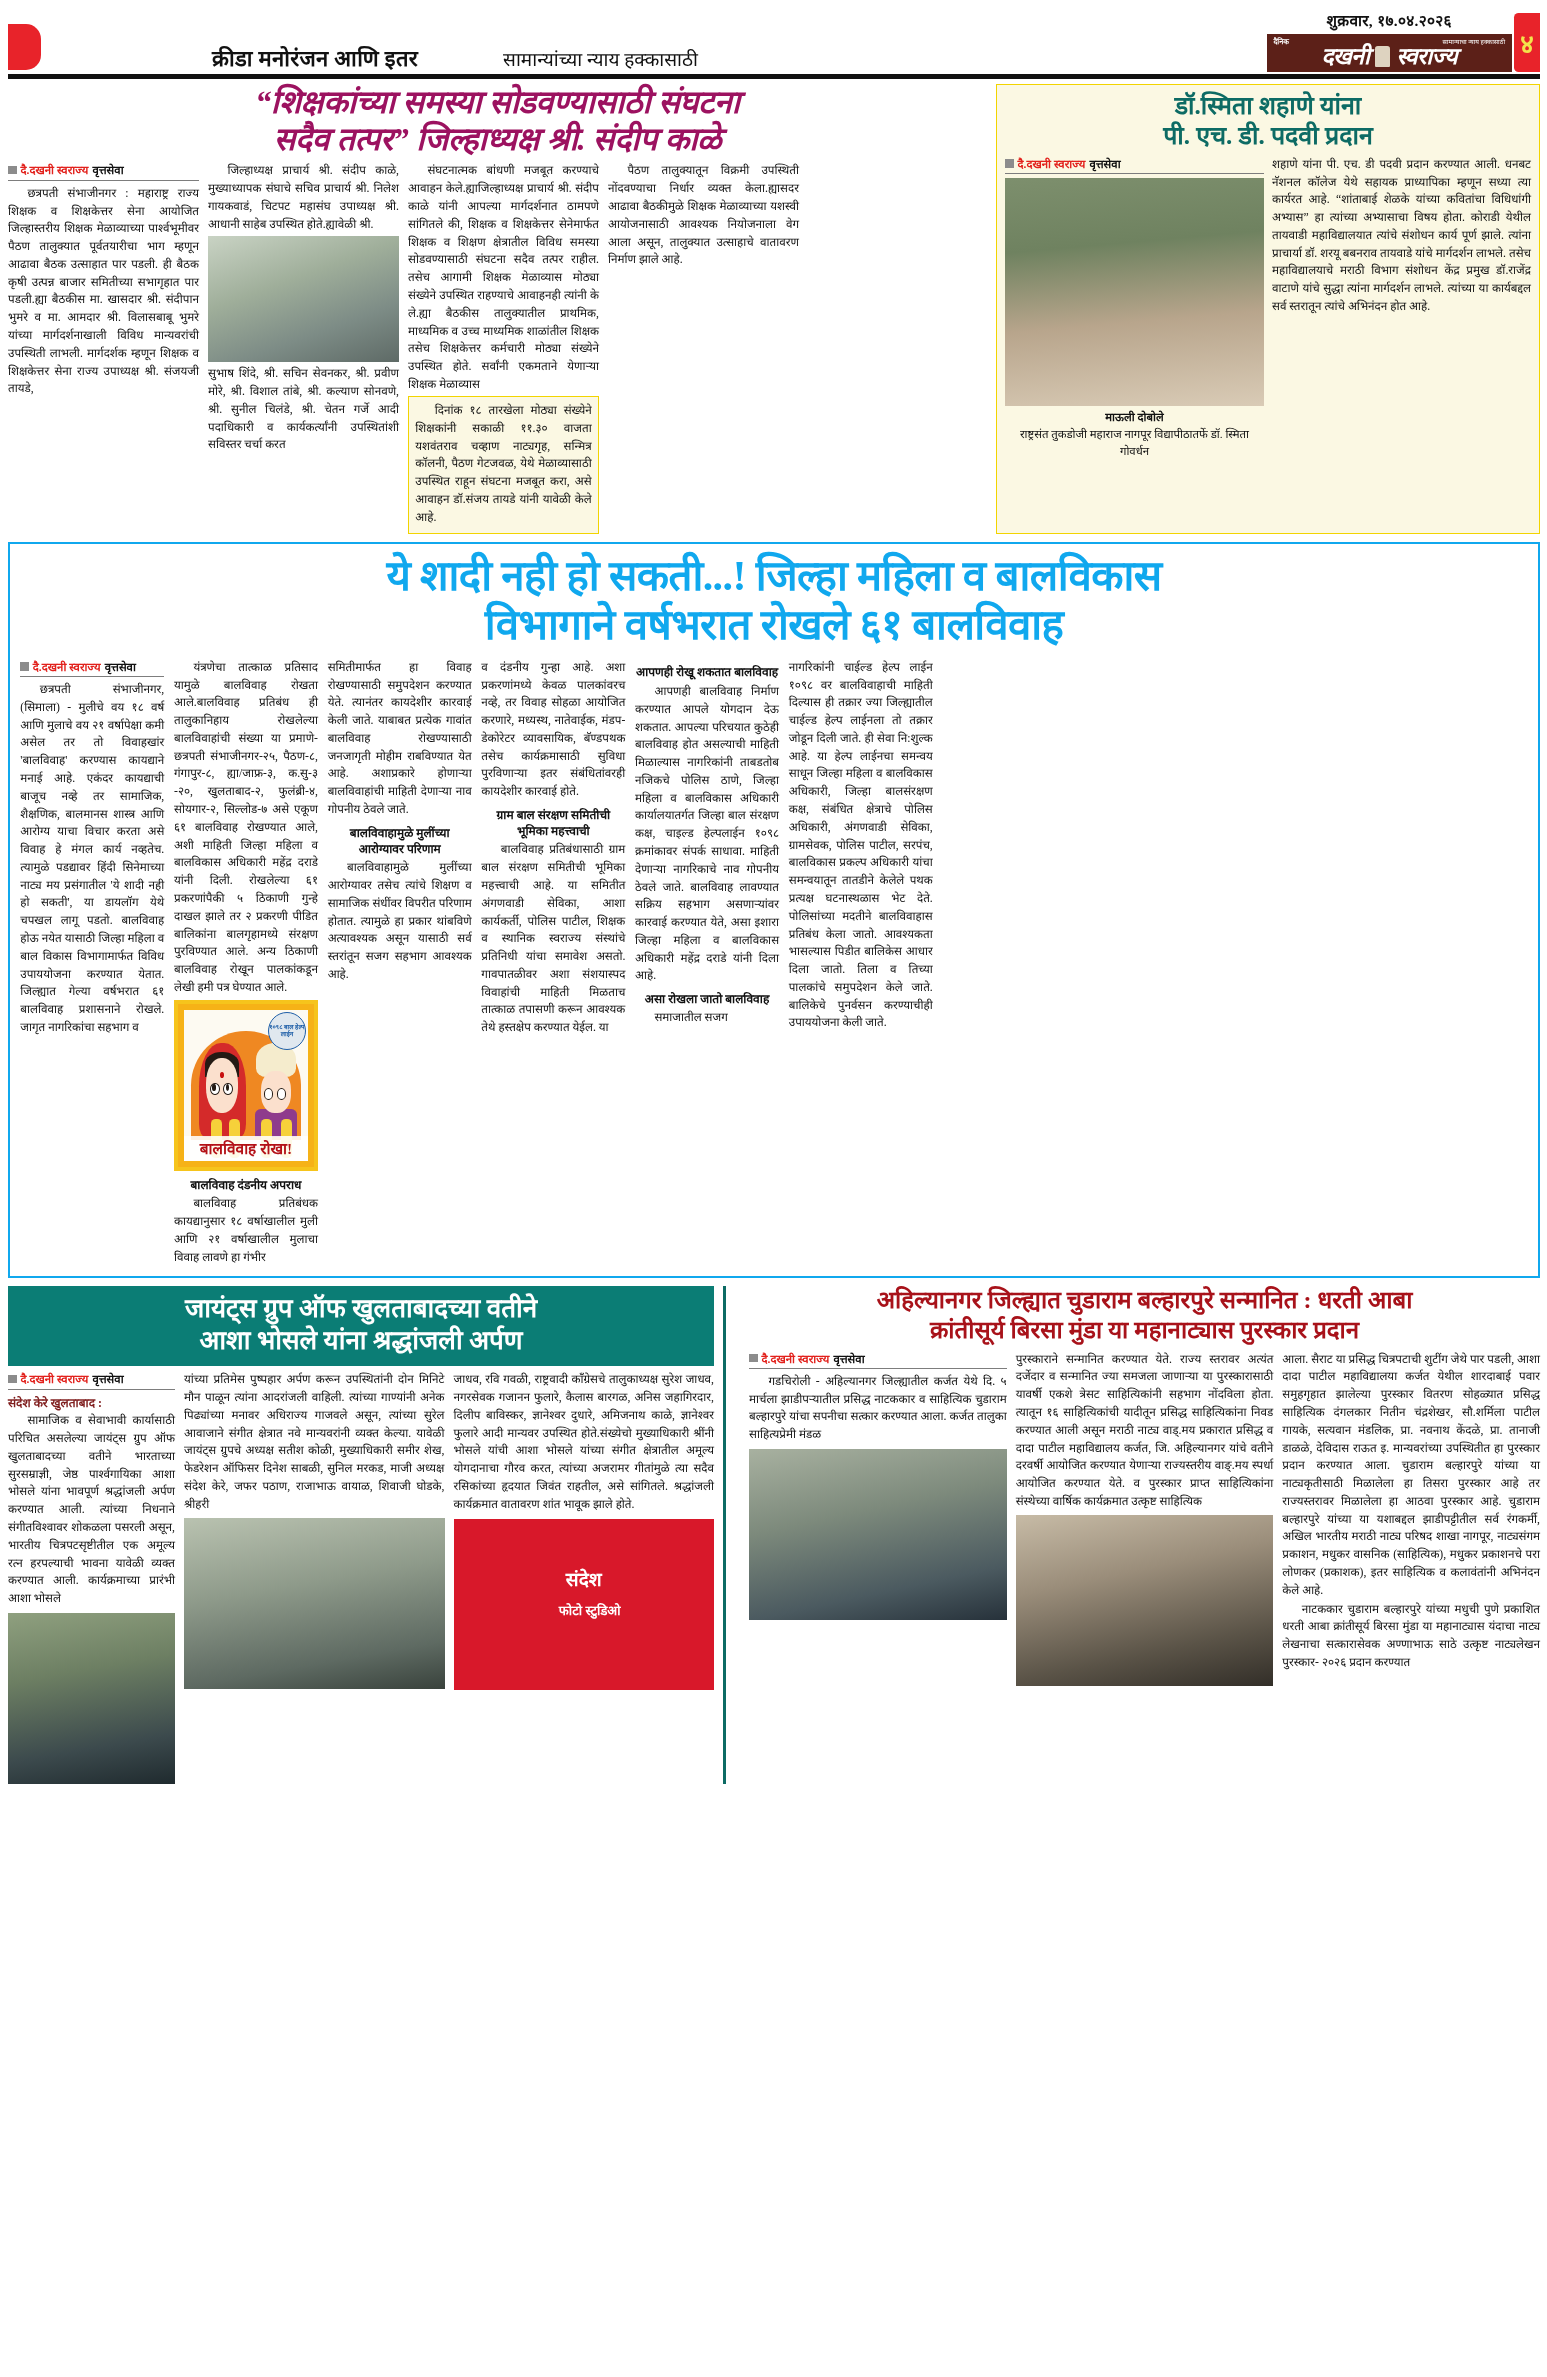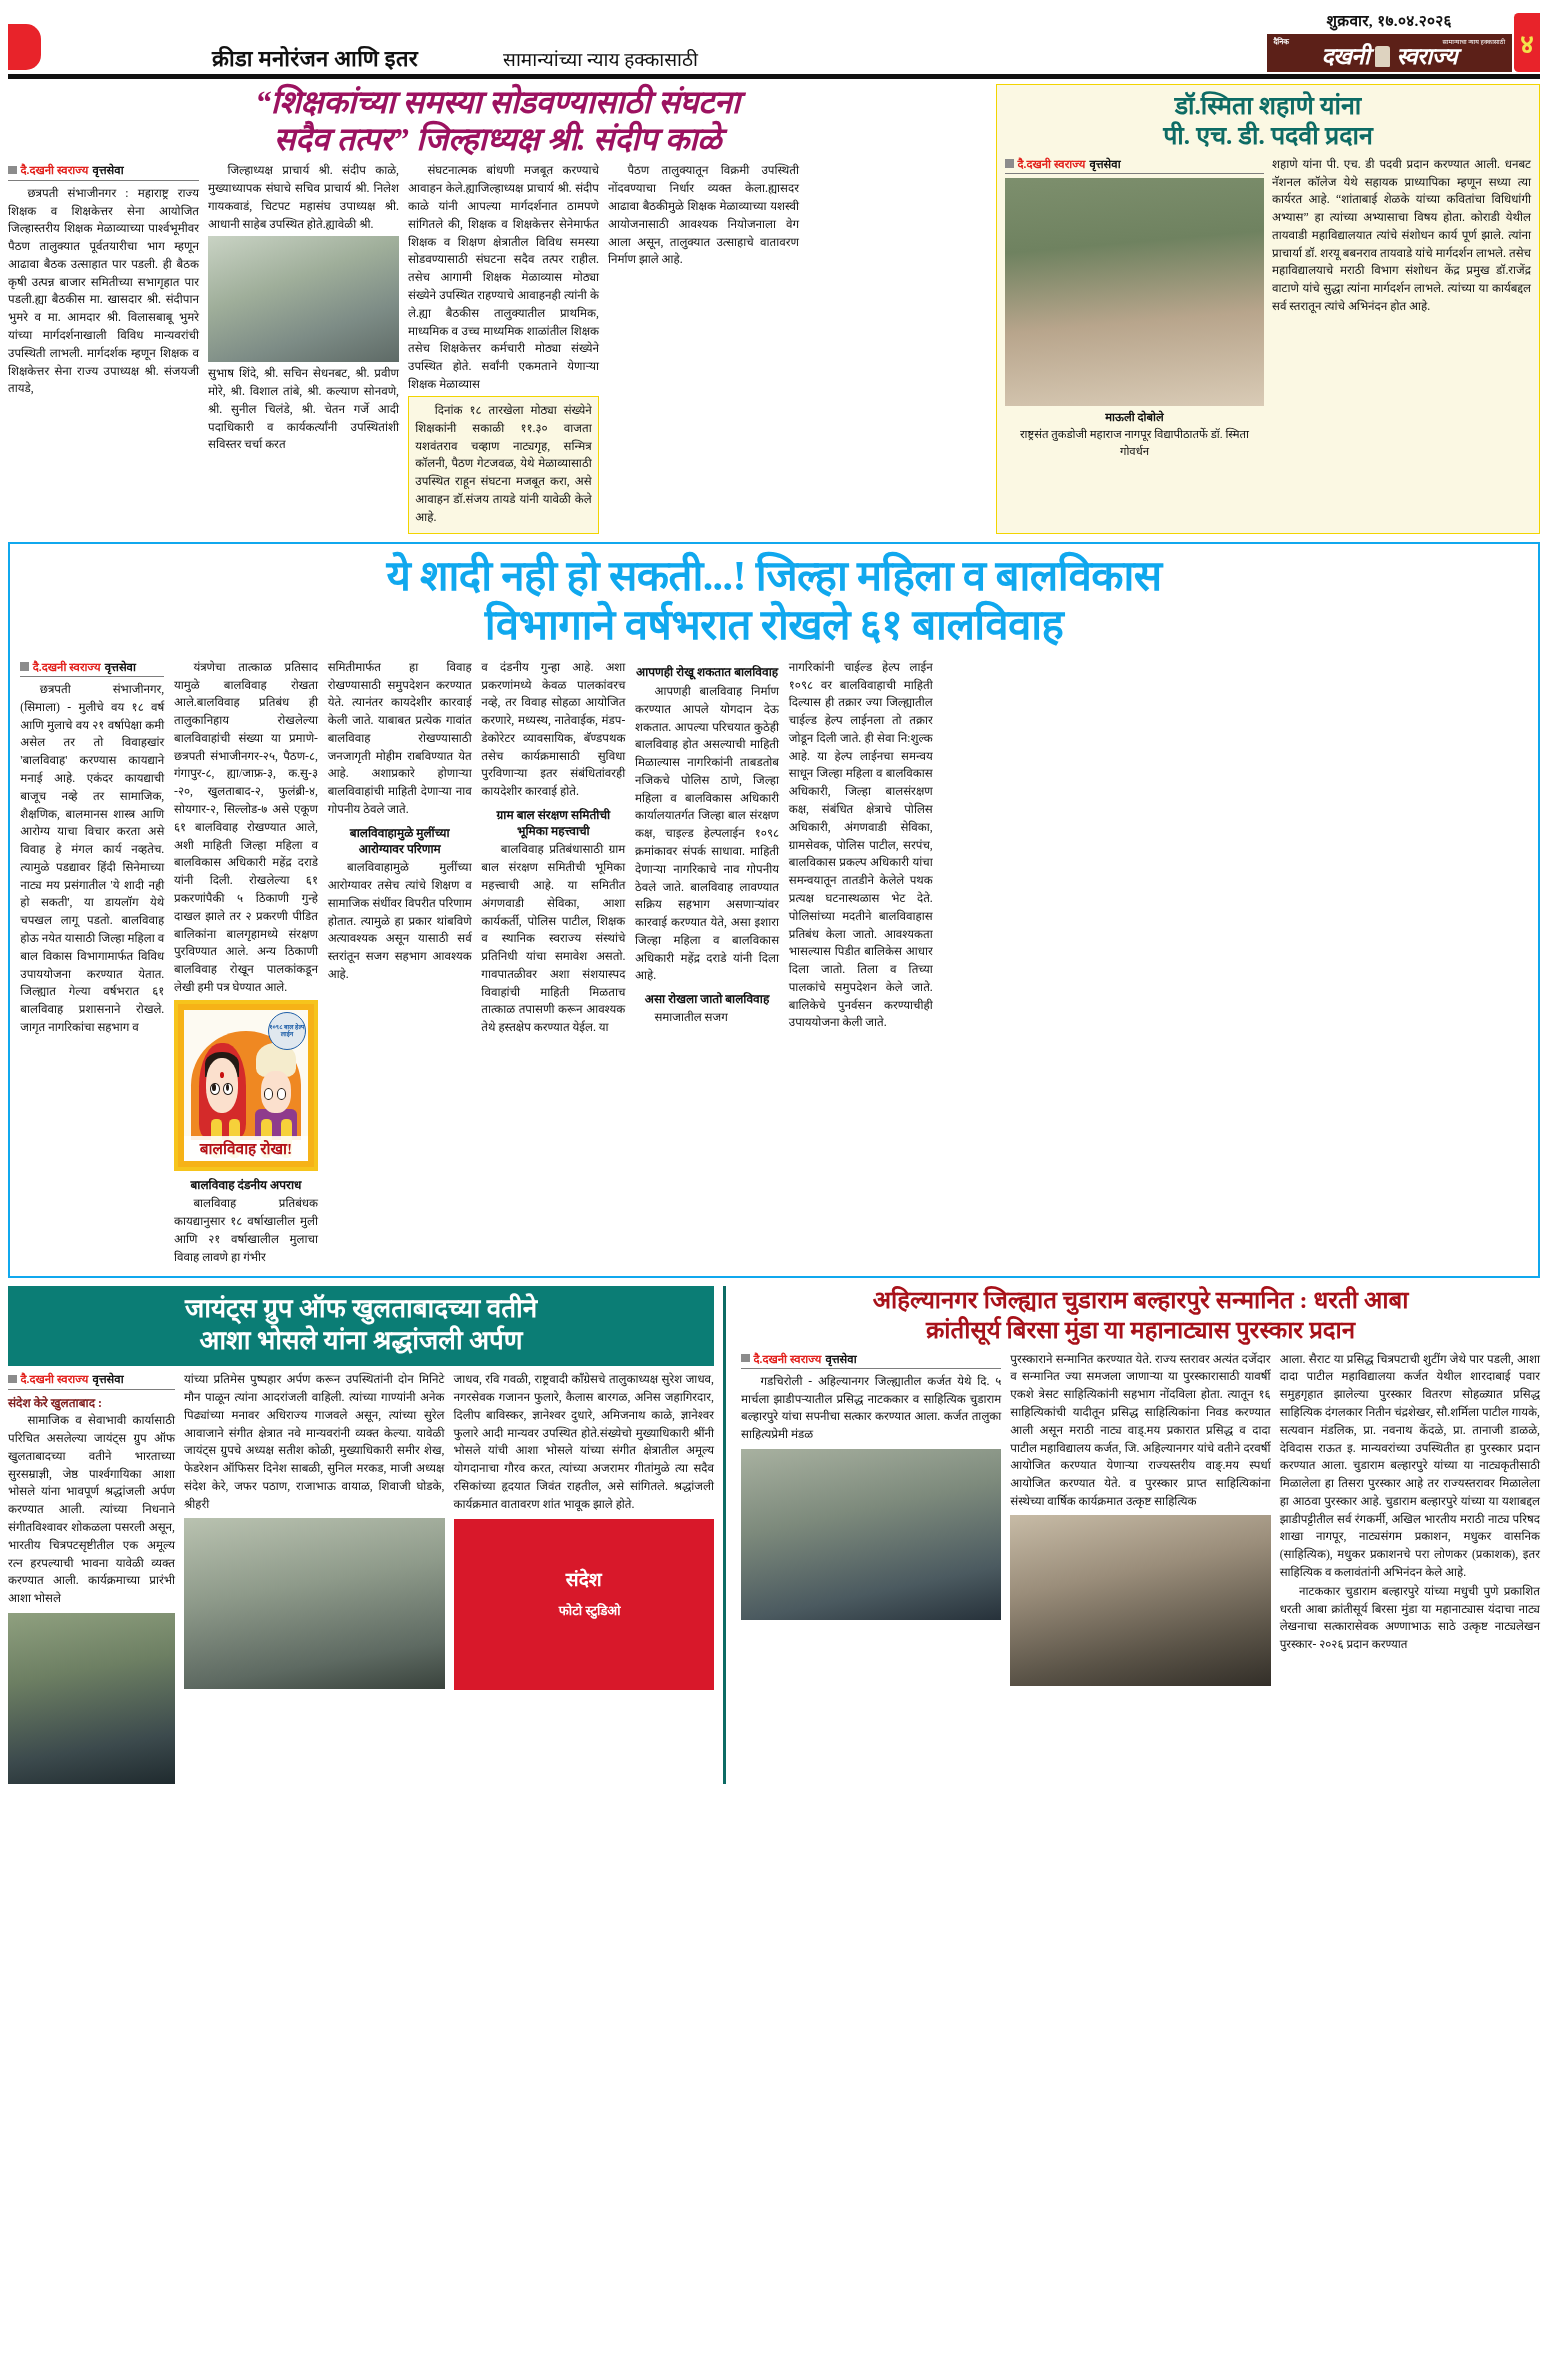--- a/index.html
+++ b/index.html
@@ -92,21 +92,21 @@
   .c-groom .eye{position:absolute;top:48%;width:16%;height:10%;background:#fff;border:1.1px solid #241a14;border-radius:50%;}
   .c-groom .eye.l{left:24%;}.c-groom .eye.r{left:52%;}
   .c-groom .body{position:absolute;left:4%;bottom:0;width:92%;height:30%;background:#8f3b8c;border-radius:5.7px 5.7px 0 0;}
   .c-garland{position:absolute;bottom:2%;width:9%;height:26%;background:#f6d13a;border-radius:4.6px;}
   .cart-cap{position:absolute;left:0;right:0;bottom:0;background:rgba(255,255,255,.88);color:#b41218;font-weight:bold;font-size:15.4px;text-align:center;padding:1.7px 0 2.8px 0;}
   .seal{position:absolute;right:2.3px;top:2.3px;width:36px;height:36px;border-radius:50%;background:#e0e8ef;border:1.7px solid #1f5fa8;color:#1f5fa8;font-size:6.3px;font-weight:bold;display:flex;align-items:center;justify-content:center;text-align:center;line-height:1.05;}
 
   
   .bot{display:flex;gap:0;margin-top:8px;align-items:stretch;}
   .bot-left{width:715px;flex:0 0 auto;padding-right:9px;box-sizing:border-box;}
-  .bot-right{flex:1 1 auto;padding-left:15px;border-left:3.4px solid #0d6b64;box-sizing:border-box;}
+  .bot-right{flex:1 1 auto;padding-left:23px;border-left:3.4px solid #0d6b64;box-sizing:border-box;}
   .bl-banner{background:#0b7d75;color:#fff;font-weight:bold;font-size:26px;line-height:1.22;text-align:center;padding:6.8px 5.7px 9px 5.7px;}
   .bl-banner .l2{display:block;}
   .br-head{color:#a8121a;font-weight:bold;font-size:24px;line-height:1.22;text-align:center;}
   .br-head .l2{display:block;}
   .bot-cols{display:flex;gap:9px;margin-top:5.7px;}
   .bot-col{flex:1 1 0;}
   .bot-col.w3{width:167px;flex:0 0 auto;}
   .lbl-bold{font-weight:bold;font-size:12px;color:#7f1d1d;margin-bottom:1.7px;}
   .photo-bl{width:100%;height:171px;margin-top:4.6px;}
   .photo-br{width:100%;height:171px;margin-top:4.6px;}
@@ -164,21 +164,21 @@
             <p>छत्रपती संभाजीनगर : महाराष्ट्र राज्य शिक्षक व शिक्षकेत्तर सेना आयोजित जिल्हास्तरीय शिक्षक मेळाव्याच्या पार्श्वभूमीवर पैठण तालुक्यात पूर्वतयारीचा भाग म्हणून आढावा बैठक उत्साहात पार पडली. ही बैठक कृषी उत्पन्न बाजार समितीच्या सभागृहात पार पडली.ह्या बैठकीस मा. खासदार श्री. संदीपान भुमरे व मा. आमदार श्री. विलासबाबू भुमरे यांच्या मार्गदर्शनाखाली विविध मान्यवरांची उपस्थिती लाभली. मार्गदर्शक म्हणून शिक्षक व शिक्षकेत्तर सेना राज्य उपाध्यक्ष श्री. संजयजी तायडे,</p>
           </div>
         </div>
 
         <div class="top-col">
           <div class="bodytext">
             <p>जिल्हाध्यक्ष प्राचार्य श्री. संदीप काळे, मुख्याध्यापक संघाचे सचिव प्राचार्य श्री. निलेश गायकवाडं, चिटपट महासंघ उपाध्यक्ष श्री. आधानी साहेब उपस्थित होते.ह्यावेळी श्री.</p>
           </div>
           <div class="photo photo-top" style="background:linear-gradient(160deg,#c9d3c4 0%,#9fae9a 38%,#7d8c86 70%,#5e6a66 100%);"></div>
           <div class="bodytext">
-            <p class="noind">सुभाष शिंदे, श्री. सचिन सेधनबट, श्री. प्रवीण मोरे, श्री. विशाल तांबे, श्री. कल्याण सोनवणे, श्री. सुनील चिलंडे, श्री. चेतन गर्जे आदी पदाधिकारी व कार्यकर्त्यांनी उपस्थितांशी सविस्तर चर्चा करत</p>
+            <p class="noind">सुभाष शिंदे, श्री. सचिन सेवनकर, श्री. प्रवीण मोरे, श्री. विशाल तांबे, श्री. कल्याण सोनवणे, श्री. सुनील चिलंडे, श्री. चेतन गर्जे आदी पदाधिकारी व कार्यकर्त्यांनी उपस्थितांशी सविस्तर चर्चा करत</p>
           </div>
         </div>
 
         <div class="top-col">
           <div class="bodytext">
             <p>संघटनात्मक बांधणी मजबूत करण्याचे आवाहन केले.ह्याजिल्हाध्यक्ष प्राचार्य श्री. संदीप काळे यांनी आपल्या मार्गदर्शनात ठामपणे सांगितले की, शिक्षक व शिक्षकेत्तर सेनेमार्फत शिक्षक व शिक्षण क्षेत्रातील विविध समस्या सोडवण्यासाठी संघटना सदैव तत्पर राहील. तसेच आगामी शिक्षक मेळाव्यास मोठ्या संख्येने उपस्थित राहण्याचे आवाहनही त्यांनी के ले.ह्या बैठकीस तालुक्यातील प्राथमिक, माध्यमिक व उच्च माध्यमिक शाळांतील शिक्षक तसेच शिक्षकेत्तर कर्मचारी मोठ्या संख्येने उपस्थित होते. सर्वांनी एकमताने येणाऱ्या शिक्षक मेळाव्यास</p>
           </div>
           <div class="boxed-yellow">
             <div class="bodytext">
               <p>दिनांक १८ तारखेला मोठ्या संख्येने शिक्षकांनी सकाळी ११.३० वाजता यशवंतराव चव्हाण नाट्यगृह, सन्मित्र कॉलनी, पैठण गेटजवळ, येथे मेळाव्यासाठी उपस्थित राहून संघटना मजबूत करा, असे आवाहन डॉ.संजय तायडे यांनी यावेळी केले आहे.</p>

